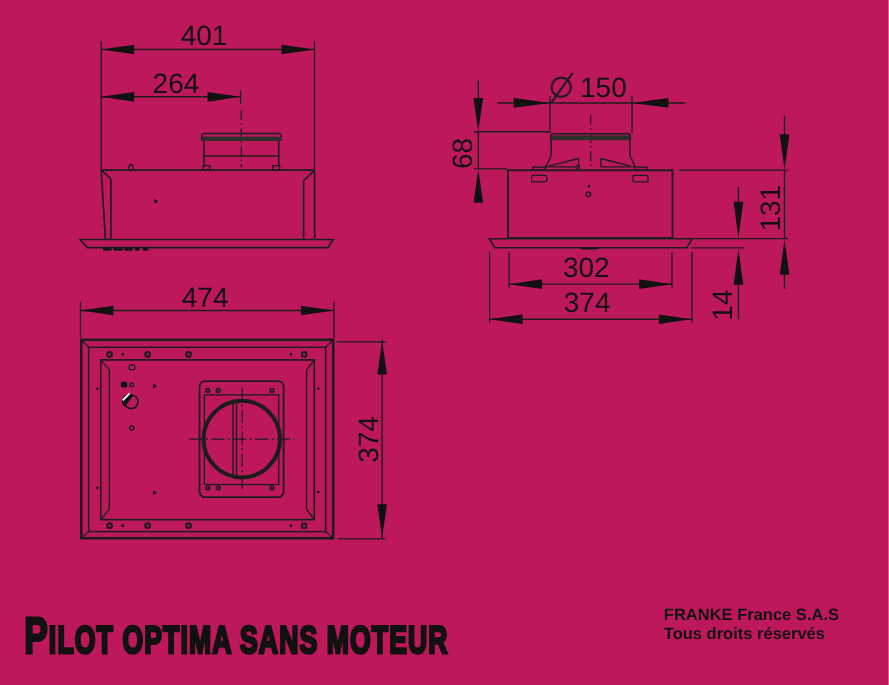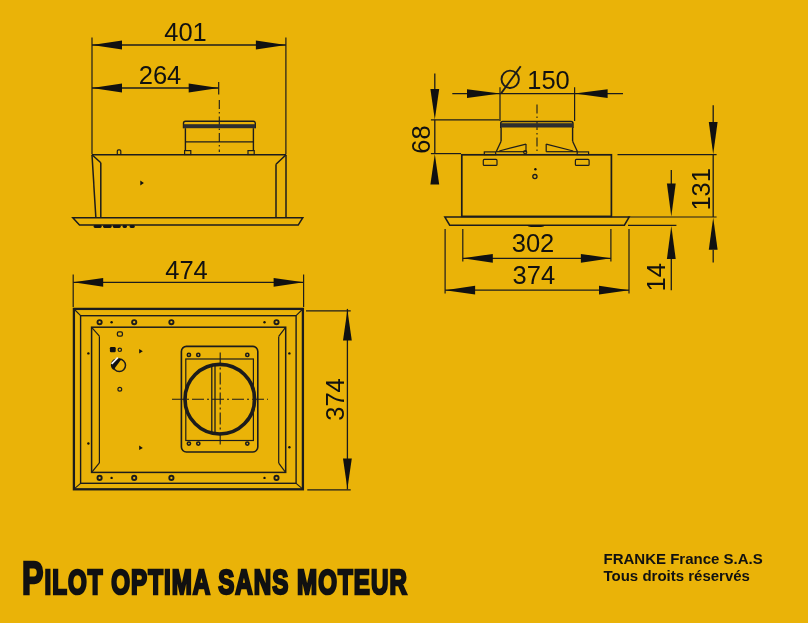--- a/index.html
+++ b/index.html
@@ -1,16 +1,16 @@
 <!DOCTYPE html>
 <html><head>
 <meta charset="utf-8">
 <style>
   html,body{margin:0;padding:0;background:#f4f4f4;}
-  .sheet{position:relative;width:808px;height:623px;background:#eab308;font-family:"Liberation Sans", sans-serif;overflow:hidden;}
+  .sheet{position:relative;width:808px;height:623px;background:#be185d;font-family:"Liberation Sans", sans-serif;overflow:hidden;}
   svg text{font-family:"Liberation Sans", sans-serif;fill:#111;}
 </style>
 </head>
 <body>
 <div class="sheet">
 <svg width="808" height="623" viewBox="0 0 808 623">
 <g fill="none" stroke="#1c1c1c" stroke-width="1.4">
 
 <g>
   <line x1="92" y1="45" x2="285.9" y2="45" stroke-width="1.3"></line>

